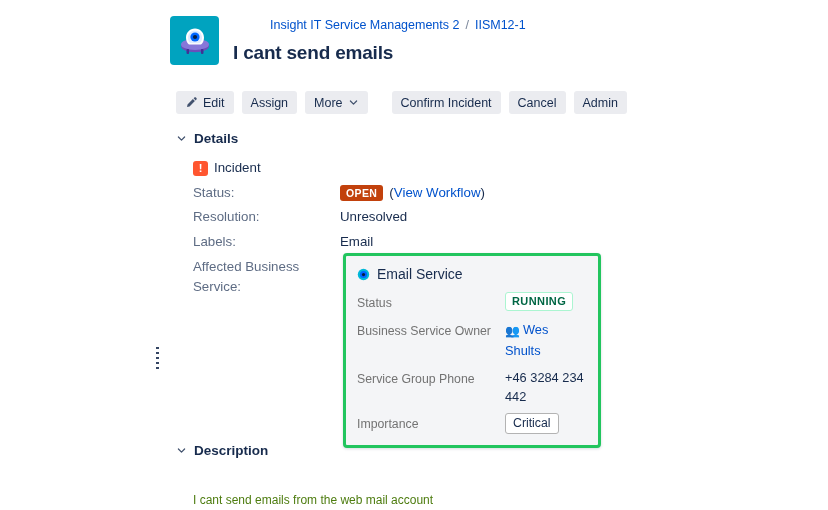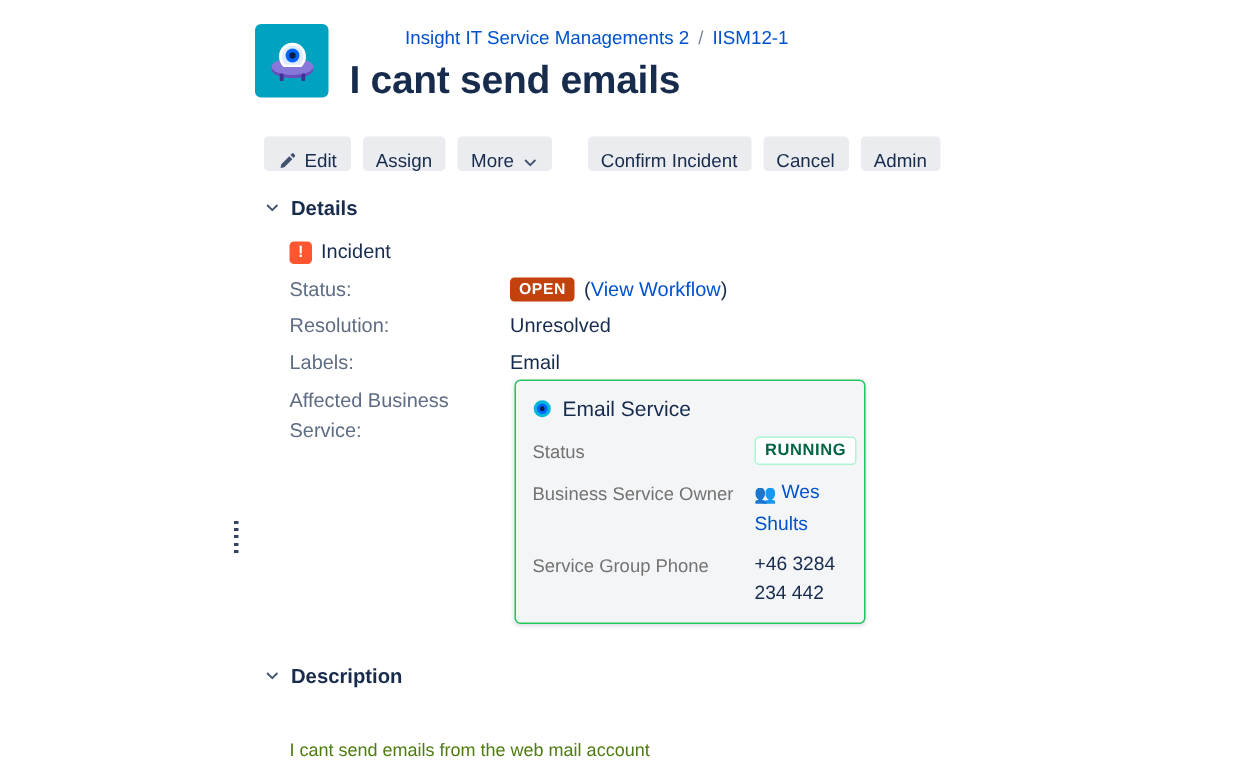--- a/index.html
+++ b/index.html
@@ -19,32 +19,32 @@
     width: 49px; height: 49px; border-radius: 4px;
     background: #00A3BF; flex: 0 0 49px;
     display: flex; align-items: center; justify-content: center;
   }
   .proj-avatar svg { display: block; }
   .header-text { padding-top: 1px; }
   .breadcrumb { font-size: 12.5px; line-height: 16px; display: flex; align-items: center; gap: 6px; white-space: nowrap; margin-left: 37px;}
   .breadcrumb a { color: #0052CC; text-decoration: none; }
   .crumb-sep { color: #7A869A; font-size: 12.5px; }
   .issue-title {
-    font-size: 26px; font-weight: bold; color: #172B4D;
+    font-size: 19px; font-weight: bold; color: #172B4D;
     line-height: 28px; margin-top: 6px; letter-spacing: -0.2px;
   }
 
   
   .toolbar { position: absolute; left: 176px; top: 91px; display: flex; align-items: center; gap: 8px; }
   .btn {
     background: #EBECF0; border: none; border-radius: 3px;
     height: 23px; padding: 0 9px;
     font-family: "Liberation Sans", sans-serif;
     font-size: 12.5px; color: #172B4D;
-    display: inline-flex; align-items: flex-end; gap: 5px;
+    display: inline-flex; align-items: center; gap: 5px;
     cursor: pointer; white-space: nowrap;
   }
   .btn-gap { width: 8px; }
   .icon-svg { display: block; }
 
   
   .section-head {
     position: absolute; display: flex; align-items: center; gap: 7px;
     font-size: 13.5px; font-weight: bold; color: #172B4D;
   }
@@ -79,22 +79,22 @@
 
   
   .drag-handle {
     position: absolute; left: 156px; top: 347px;
     width: 3px; height: 22px;
     background-image: repeating-linear-gradient(to bottom, #344563 0 2px, transparent 2px 5px);
   }
 
   
   .obj-card {
-    position: absolute; left: 343px; top: 253px; width: 234px;
-    background: #F4F5F7; border: 1px solid #22c55e; border-radius: 4px;
+    position: absolute; left: 343px; top: 253px; width: 258px;
+    background: #F4F5F7; border: 3px solid #22c55e; border-radius: 4px;
     box-shadow: 0 1px 3px rgba(9,30,66,0.16);
     padding: 9px 11px 11px 11px;
   }
   .obj-title { display: flex; align-items: center; gap: 7px; margin-bottom: 9px; }
   .obj-title-text { font-size: 14px; color: #172B4D; line-height: 18px; }
   .obj-row { display: flex; align-items: flex-start; margin-bottom: 7px; }
   .obj-row:last-child { margin-bottom: 0; }
   .obj-key {
     width: 148px; flex: 0 0 148px;
     font-size: 12.3px; color: #737373; line-height: 19px; padding-top: 2px;
@@ -245,20 +245,26 @@
       <div class="obj-val owner-val">
         <span class="people-icon">👥</span><a href="#" class="owner-link">Wes Shults</a>
       </div>
     </div>
 
     <div class="obj-row">
       <div class="obj-key">Service Group Phone</div>
       <div class="obj-val phone-val">+46 3284 234 442</div>
     </div>
 
+    <div class="obj-row">
+      <div class="obj-key">Importance</div>
+      <div class="obj-val">
+        <span class="imp-box">Critical</span>
+      </div>
+    </div>
   </div>
 
   <div class="section-head" style="left:176px; top:443px;">
     <svg class="chev" width="11" height="11" viewBox="0 0 16 16">
       <path d="M3.5 5.8l4.5 4.6 4.5-4.6" fill="none" stroke="#42526E" stroke-width="1.8" stroke-linecap="round" stroke-linejoin="round"></path>
     </svg>
     <span>Description</span>
   </div>
 
   <div class="desc-text">I cant send emails from the web mail account</div>

